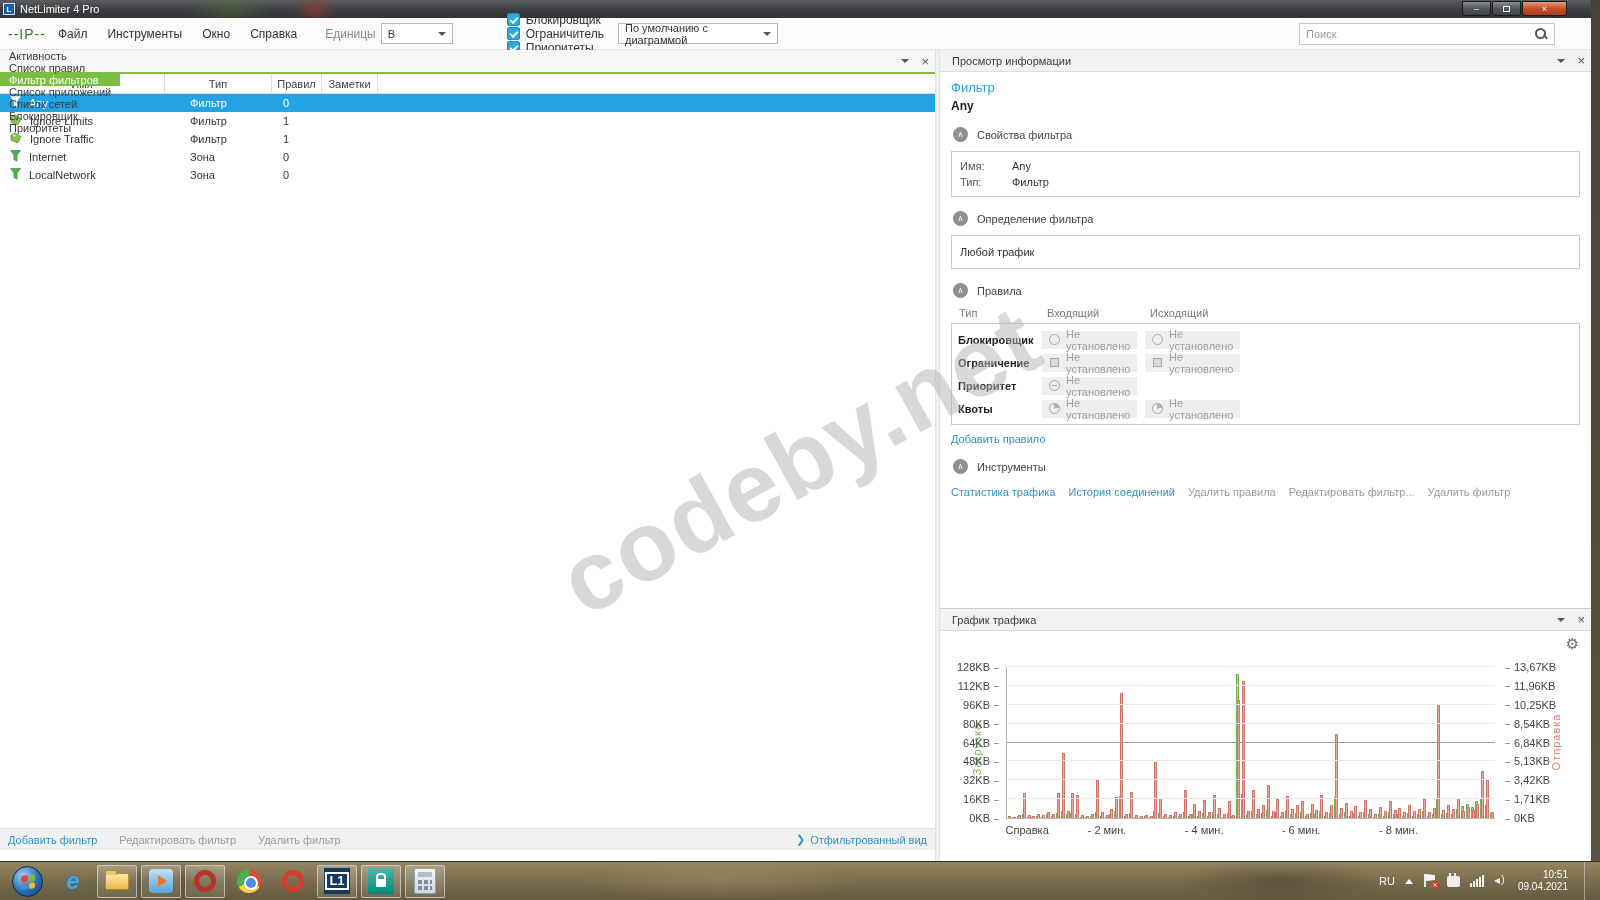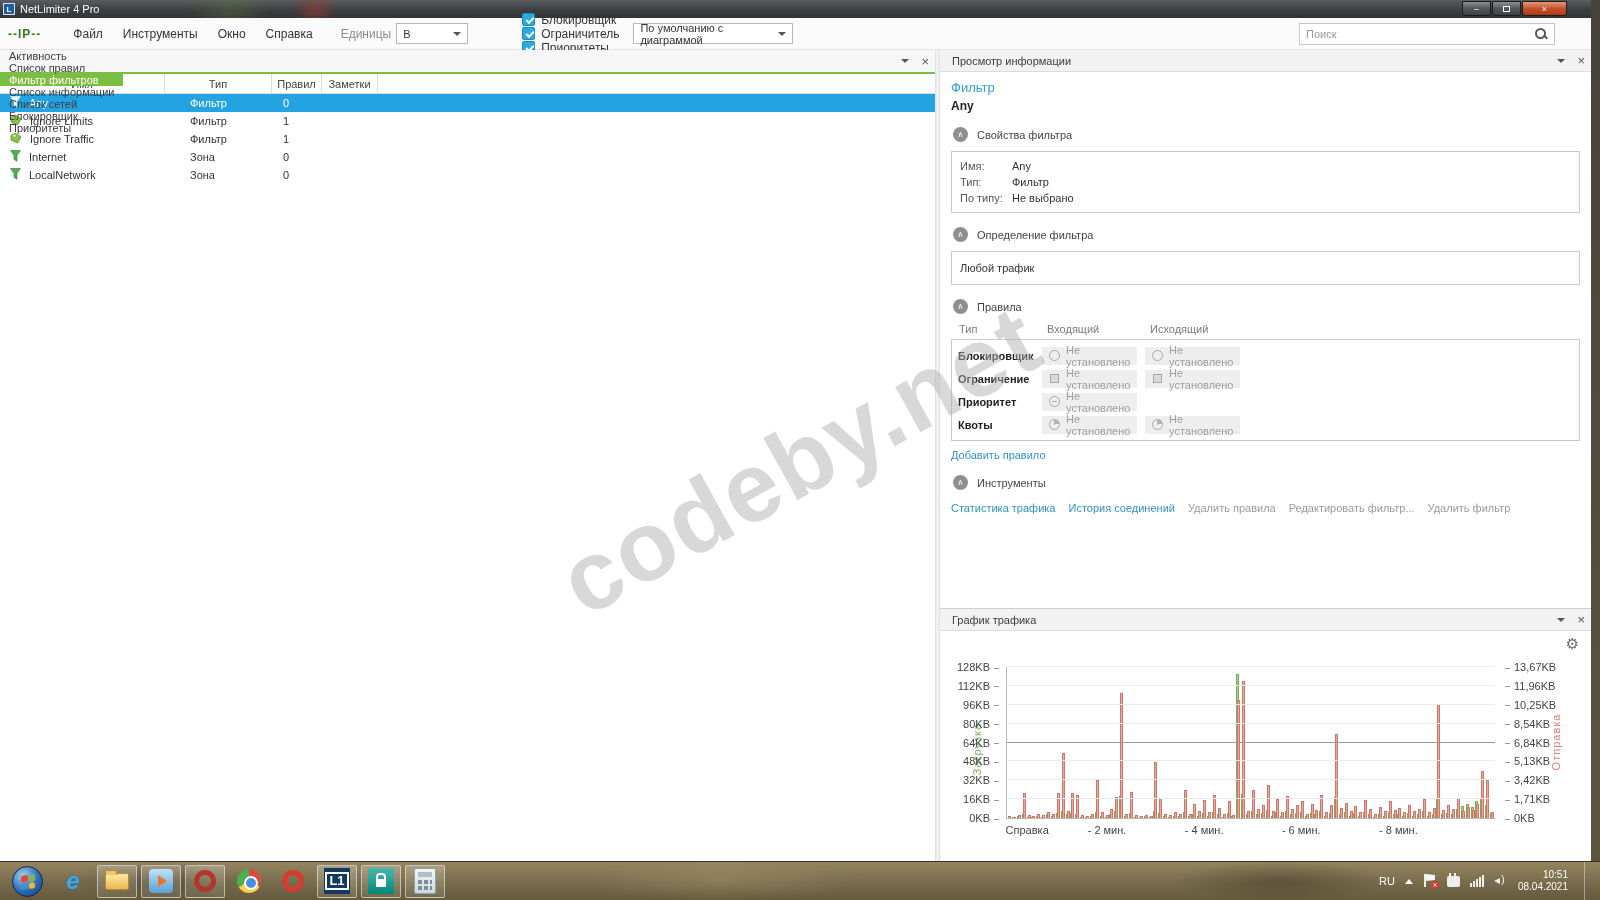--- a/index.html
+++ b/index.html
@@ -12,21 +12,21 @@
     display:flex; align-items:center; padding:0 3px; color:#fff; font-size:11px; position:relative; }
   .titlebar .blob1{position:absolute;left:285px;top:0;width:60px;height:18px;background:radial-gradient(circle at 50% 50%, rgba(160,60,50,.55), transparent 70%);}
   .titlebar .blob2{position:absolute;left:170px;top:0;width:120px;height:18px;background:radial-gradient(circle at 50% 50%, rgba(90,120,60,.35), transparent 70%);}
   .app-icon { width:12px; height:12px; background:#1d5fa6; border:1px solid #cfe3f5; margin-right:5px; display:flex; align-items:center; justify-content:center; color:#fff; font-size:8px; font-weight:bold; }
   .win-buttons { position:absolute; right:24px; top:1px; display:flex; gap:1px; }
   .win-btn { width:29px; height:15px; border:1px solid #1c1c1c; border-radius:0 0 3px 3px; background:linear-gradient(#8a8d90,#54575a 50%,#404244); color:#fff; font-size:9px; display:flex; align-items:center; justify-content:center; }
   .win-btn.close { width:45px; background:linear-gradient(#e39a77,#c8502b 50%,#a83c1c); }
   .maxglyph { width:7px; height:6px; border:1px solid #fff; }
 
   .menubar { height:32px; background:#fbfbfb; border-bottom:1px solid #e3e3e3; display:flex; align-items:center; padding:0 8px; font-size:12px; color:#333; position:relative; }
-  .logo { color:#3a7a1e; font-weight:bold; letter-spacing:1px; margin-right:22px; font-size:12px; }
+  .logo { color:#3a7a1e; font-weight:normal; letter-spacing:1px; margin-right:2px; font-size:14px; }
   .menu-item { padding:4px 10px; }
   .units-label { color:#8a8a8a; margin-left:18px; margin-right:5px; }
   .combo { height:21px; border:1px solid #b9b9b9; background:#fff; display:flex; align-items:center; padding:0 6px; font-size:11px; color:#333; }
   .combo .caret { margin-left:auto; }
   .caret { width:0; height:0; border-left:4px solid transparent; border-right:4px solid transparent; border-top:4px solid #555; display:inline-block; }
   .combo.units { width:72px; margin-right:28px; }
   .combo.view { width:160px; margin-left:14px; }
   .cbwrap { display:flex; align-items:center; margin-left:26px; }
   .cb { width:13px; height:13px; background:#29abe2; border:1px solid #1d8dc0; border-radius:2px; position:relative; margin-right:6px; }
   .cb::after { content:""; position:absolute; left:2.5px; top:2.5px; width:6px; height:3px; border-left:2px solid #fff; border-bottom:2px solid #fff; transform:rotate(-45deg); }
@@ -221,21 +221,21 @@
     </div>
 
     <div class="main">
 
       <div class="left-pane">
         <div class="tabbar">
           <span id="tabs">
               <div class="tab">Активность</div>
               <div class="tab">Список правил</div>
               <div class="tab active">Фильтр фильтров</div>
-              <div class="tab">Список информации</div>
+              <div class="tab">Список приложений</div>
               <div class="tab">Список сетей</div>
               <div class="tab">Блокировщик</div>
               <div class="tab">Приоритеты</div>
             </span>
           <span class="pane-controls">
             <span class="caret"></span>
             <span class="pc-x">×</span>
           </span>
         </div>
         <div class="thead" id="thead">
@@ -302,20 +302,27 @@
                     <path d="M0.5 0.5h10L7 5.2v6L4 9.5V5.2z" fill="#4caf50" stroke="#2e7d32" stroke-width="0.6"></path>
                   </svg></span>
                 <span>LocalNetwork</span>
               </span>
               <span class="c-type">Зона</span>
               <span class="c-rules">0</span>
               <span class="c-notes"></span>
               <span></span>
             </div>
           </div>
+        <div class="left-footer">
+          <span id="footer-links"><span class="link" style="margin-right: 22px;">Добавить фильтр</span><span class="link disabled" style="margin-right: 22px;">Редактировать фильтр</span><span class="link disabled" style="margin-right: 22px;">Удалить фильтр</span></span>
+          <span class="lf-right">
+            <span>❯</span>
+            <span>Отфильтрованный вид</span>
+          </span>
+        </div>
       </div>
 
       <div class="splitter"></div>
 
       <div class="right-pane">
         <div class="info-panel">
           <div class="panel-header">
             <span>Просмотр информации</span>
             <span class="pane-controls">
               <span class="caret"></span>
@@ -331,24 +338,20 @@
               <span>Свойства фильтра</span>
             </div>
             <div class="propbox" id="propbox">
                 <div class="proprow">
                   <span class="pl">Имя:</span>
                   <span>Any</span>
                 </div>
                 <div class="proprow">
                   <span class="pl">Тип:</span>
                   <span>Фильтр</span>
-                </div>
-                <div class="proprow">
-                  <span class="pl">По типу:</span>
-                  <span>Не выбрано</span>
                 </div>
               </div>
 
             <div class="section-h">
               <span class="chev">∧</span>
               <span>Определение фильтра</span>
             </div>
             <div class="defbox">
               <span>Любой трафик</span>
             </div>
@@ -726,18 +729,18 @@
       <span class="tray-net">
         <i style="height:4px"></i>
           <i style="height:6px"></i>
           <i style="height:8px"></i>
           <i style="height:10px"></i>
           <i style="height:12px"></i>
       </span>
       <span class="tray-vol"></span>
       <span class="tray-clock">
         <div>10:51</div>
-        <div>08.04.2021</div>
+        <div>09.04.2021</div>
       </span>
       <span class="show-desktop"></span>
     </span>
   </div>
 </div>
 
 </body></html>

